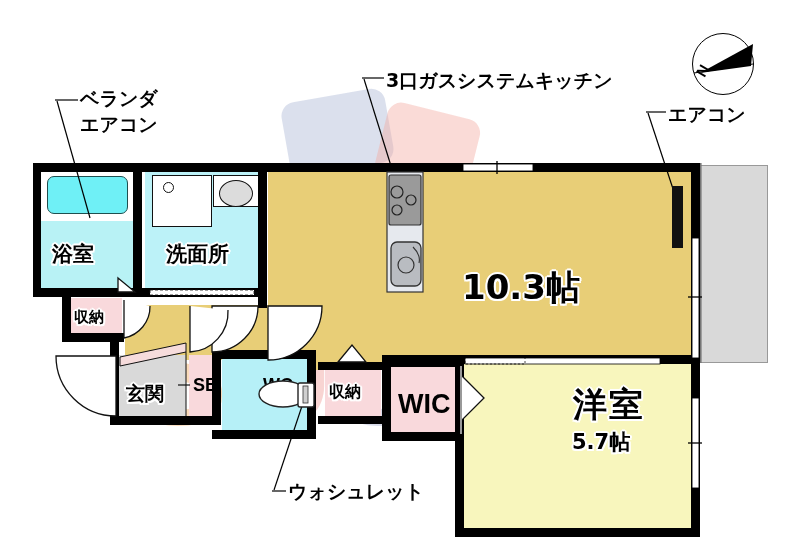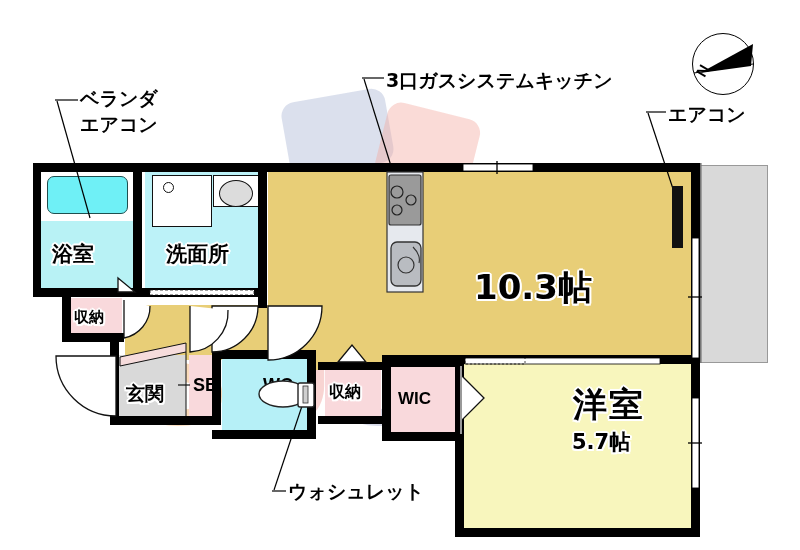--- a/index.html
+++ b/index.html
@@ -96,24 +96,24 @@
               font-family:'Liberation Sans',sans-serif;"><span>SB</span></div>
 
   <div class="rm f-wc" style="left:222px;top:358px;width:90px;height:78px;"></div>
   <div class="lbl nosh" style="left:228px;top:377px;font-size:18px;line-height:.95;
               font-family:'Liberation Sans',sans-serif;margin-left:35px;">WC</div>
 
   <div class="rm f-pink" style="left:325px;top:370px;width:56px;height:50px;"></div>
   <div class="lbl jp" style="left:329px;top:382px;font-size:16px;">収納</div>
 
   <div class="rm f-pink" style="left:390px;top:366px;width:68px;height:72px;"></div>
-  <div class="lbl nosh" style="left:398px;top:389px;font-size:17px;font-weight:700;
+  <div class="lbl nosh" style="left:398px;top:389px;font-size:27px;font-weight:700;
               font-family:'Liberation Sans',sans-serif;">WIC</div>
 
-  <div class="lbl jp" style="left:474px;top:265px;font-size:34px;font-weight:700;">10.3帖</div>
+  <div class="lbl jp" style="left:462px;top:265px;font-size:34px;font-weight:700;">10.3帖</div>
 
   <div class="lbl jp" style="left:573px;top:382px;font-size:34px;font-weight:700;letter-spacing:2px;">洋室</div>
   <div class="lbl jp" style="left:572px;top:428px;font-size:21px;font-weight:700;">5.7帖</div>
 
   <div class="lbl jp" style="left:52px;top:240px;font-size:21px;font-weight:700;">浴室</div>
   <div class="lbl jp" style="left:166px;top:240px;font-size:21px;font-weight:700;">洗面所</div>
 
   <div class="callout" style="left:80px;top:86px;">ベランダ</div>
   <div class="callout" style="left:80px;top:112px;">エアコン</div>
 

